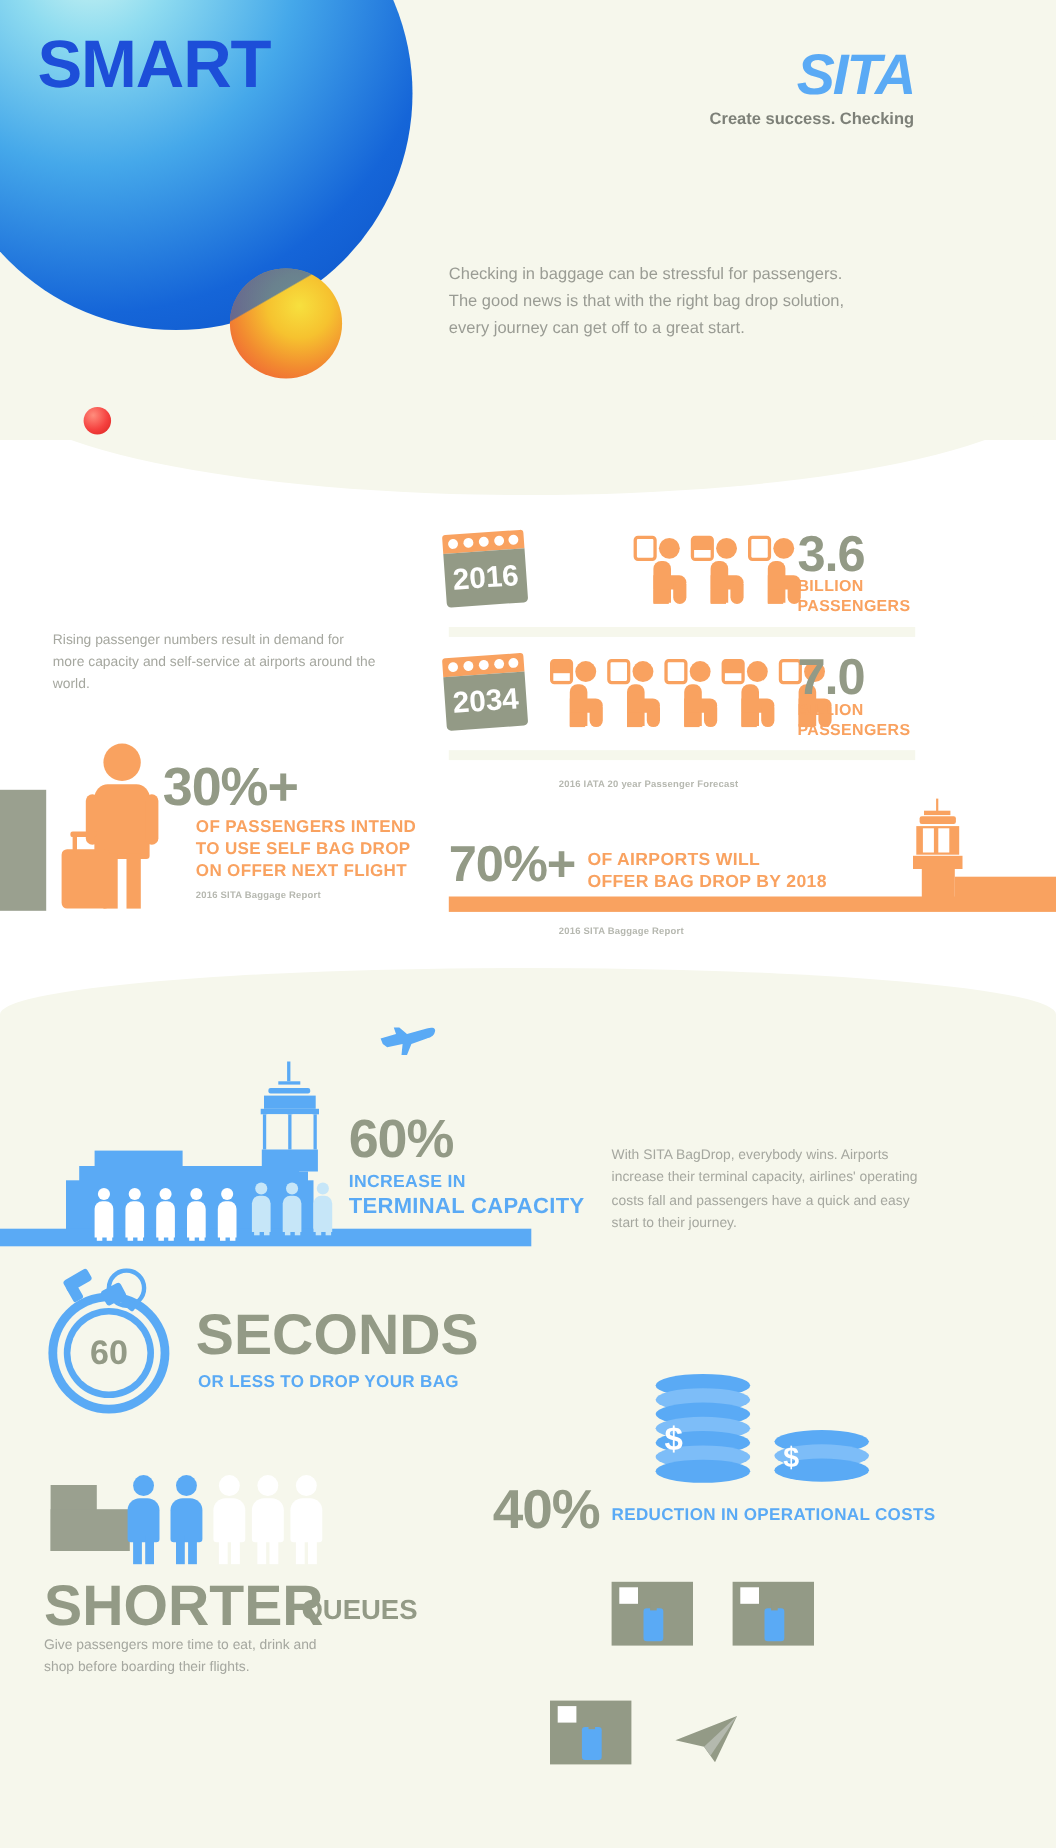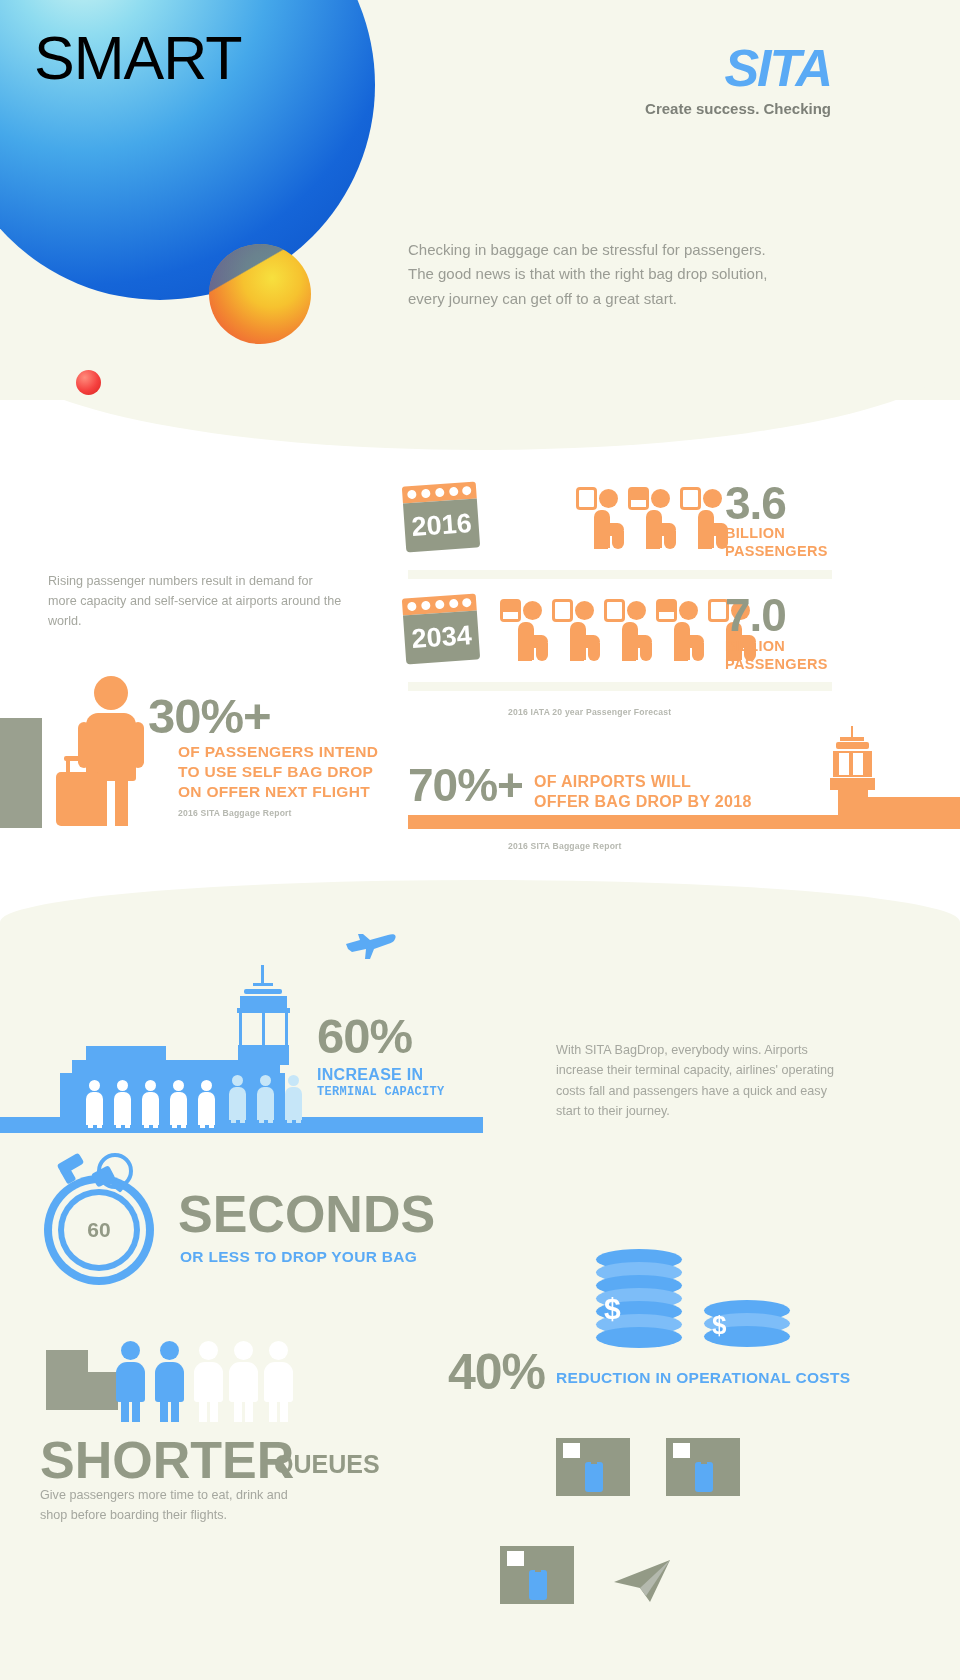--- a/index.html
+++ b/index.html
@@ -51,21 +51,21 @@
     position: absolute; left: 209px; top: 244px; width: 102px; height: 100px;
     border-radius: 50%;
     background: linear-gradient(150deg, rgba(20,90,200,0.62) 0%, rgba(20,90,200,0.62) 30%, rgba(20,90,200,0) 31%);
   }
   .blob-red {
     position: absolute; left: 76px; top: 370px; width: 25px; height: 25px;
     border-radius: 50%;
     background: radial-gradient(circle at 35% 30%, #ff8d7d 0%, #f5413f 55%, #d8221f 100%);
   }
   .title-smart, .title-bagdrop {
-    position: absolute; color: #000000; font-weight: 400;
+    position: absolute; color: #1d4ed8; font-weight: 700;
     letter-spacing: -1px; line-height: 0.95; z-index: 5;
   }
   .title-smart { left: 34px; top: 30px; font-size: 61px; }
   .title-bagdrop { left: 34px; top: 97px; font-size: 50px; }
 
   
   .sita-logo {
     position: absolute; right: 129px; top: 38px;
     font-size: 52px; font-weight: 700; color: #5aaaf5;
     letter-spacing: -2px; font-style: italic;
@@ -216,21 +216,21 @@
   .ped .hh { position: absolute; left: 4px; top: 0; width: 11px; height: 11px; border-radius: 50%; }
   .ped .bb { position: absolute; left: 1px; top: 12px; width: 17px; height: 33px; border-radius: 7px 7px 0 0; }
   .ped .lg { position: absolute; top: 30px; width: 5px; height: 18px; }
   .num-blue {
     position: absolute; font-weight: 700; color: #5aaaf5; line-height: 1.28; letter-spacing: 0.3px;
   }
 
   
   .sw-face { position: absolute; border-radius: 50%; }
   .sw-num {
-    position: absolute; font-size: 21px; font-weight: 700; color: #939a86;
+    position: absolute; font-size: 31px; font-weight: 700; color: #939a86;
     display: flex; align-items: center; justify-content: center;
   }
 
   
   .coin { position: absolute; border-radius: 50%; }
 
   
   .kiosk { position: absolute; }
 </style>
 </head>
@@ -465,21 +465,21 @@
       </div>
     <div class="ped" style="left:284px; top:1075px; width:20px; height:55px;">
         <div class="hh" style="background:#c6e6f8"></div>
         <div class="bb" style="background:#c6e6f8"></div>
         <div class="lg" style="left:3px; background:#c6e6f8"></div>
         <div class="lg" style="left:12px; background:#c6e6f8"></div>
       </div>
   </div>
   <div class="num-grey" style="left:317px; top:1012px; font-size:49px;">60%</div>
   <div class="num-blue" style="left:317px; top:1065px; font-size:16px;">INCREASE IN</div>
-  <div class="num-blue" style="left:317px; top:1085px; font-size:12px;font-family:Liberation Mono, monospace;">TERMINAL CAPACITY</div>
+  <div class="num-blue" style="left:317px; top:1085px; font-size:20px;">TERMINAL CAPACITY</div>
 
   <div class="why-copy">With SITA BagDrop, everybody wins. Airports increase their terminal capacity, airlines' operating costs fall and passengers have a quick and easy start to their journey.</div>
 
   <div>
     <div class="sw-face" style="left:44px; top:1175px; width:110px; height:110px; background:#5aaaf5;"></div>
     <div class="sw-face" style="left:52px; top:1183px; width:94px; height:94px; background:#f6f7ec;"></div>
     <div class="sw-face" style="left:58px; top:1189px; width:82px; height:82px; background:#5aaaf5;"></div>
     <div class="sw-face" style="left:64px; top:1195px; width:70px; height:70px; background:#f6f7ec;"></div>
     <div class="ap-b" style="left:63px; top:1167px; width:10px; height:16px; transform:rotate(-30deg); border-radius:2px;"></div>
     <div class="ap-b" style="left:58px; top:1158px; width:25px; height:12px; transform:rotate(-30deg); border-radius:3px;"></div>

